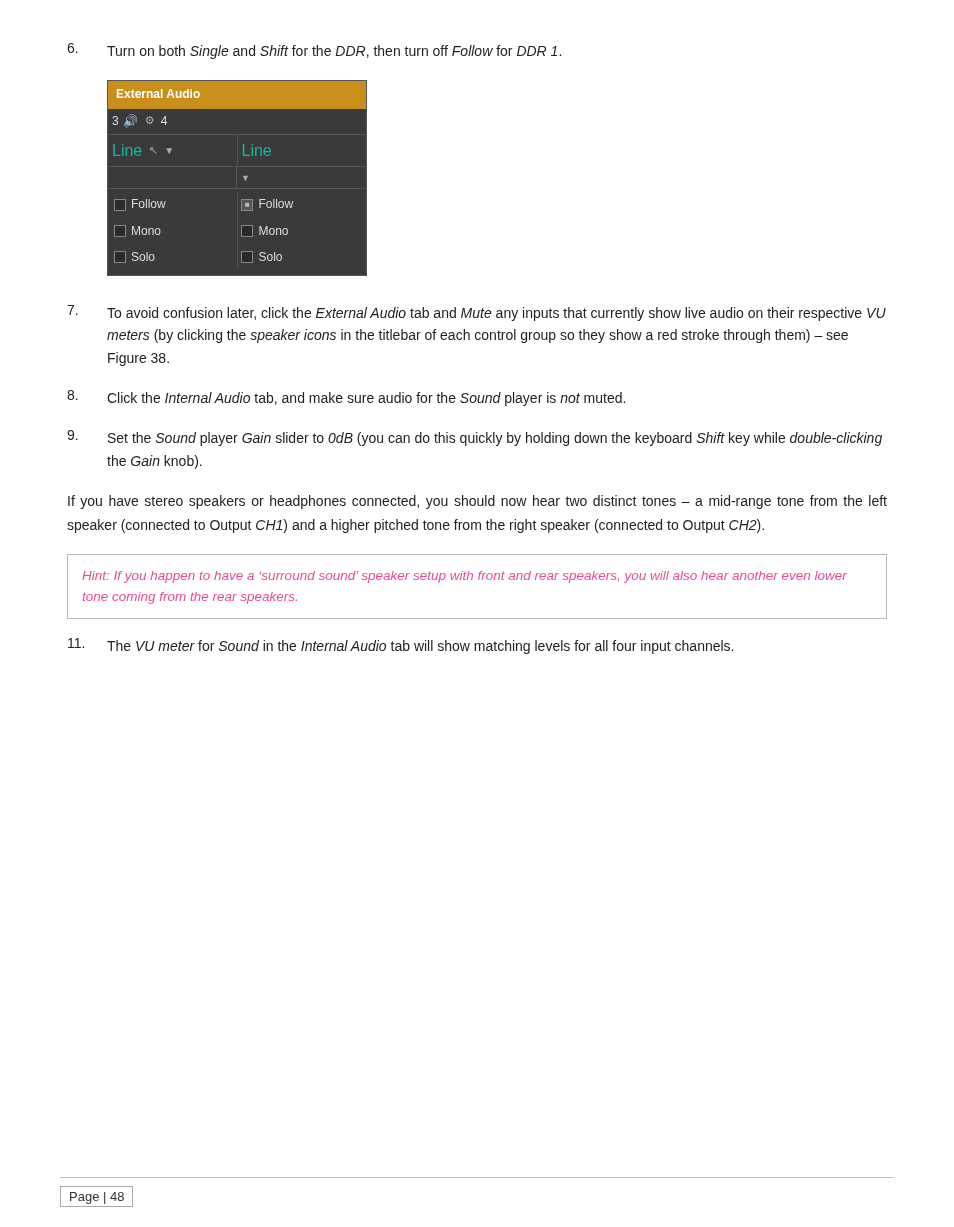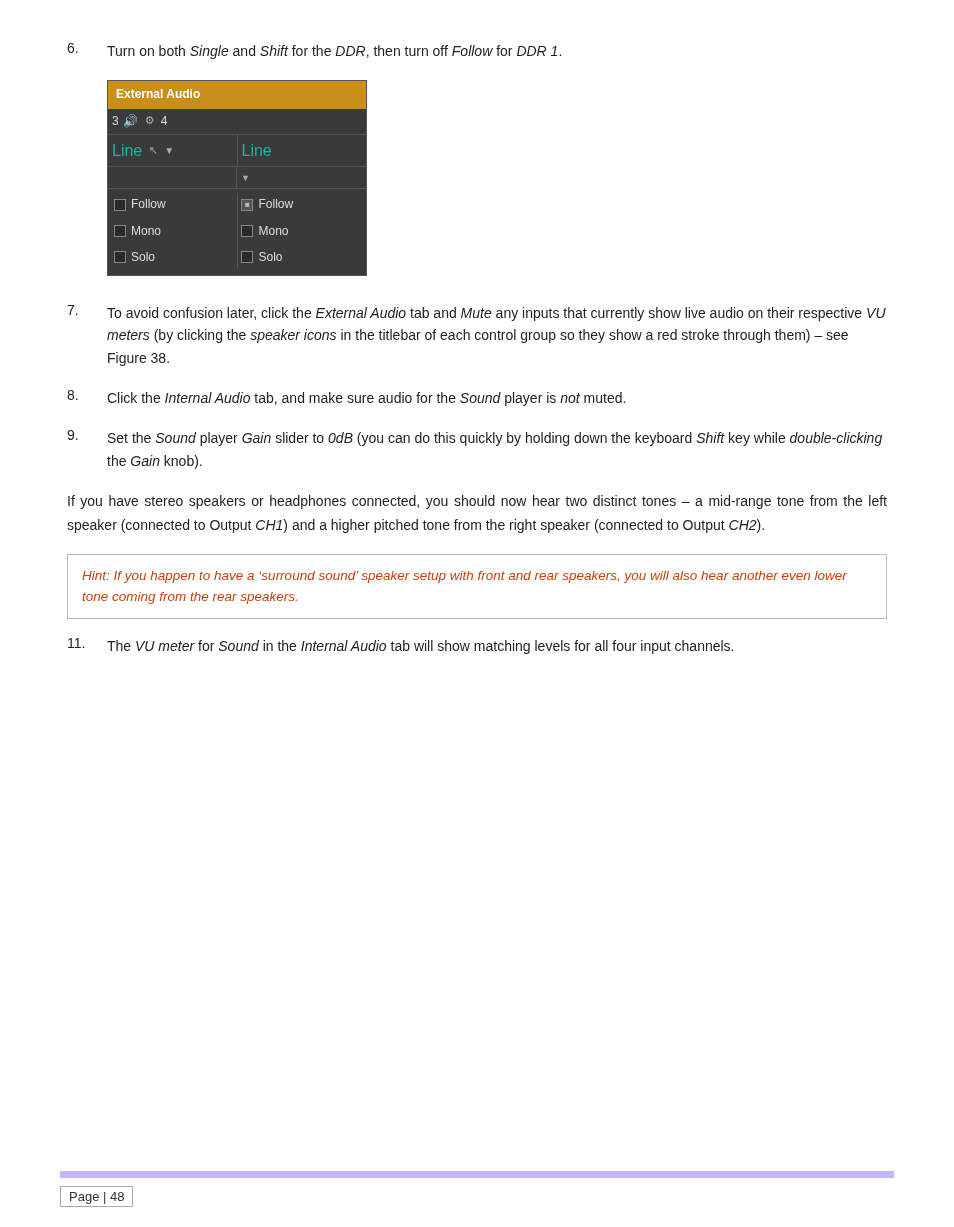--- a/index.html
+++ b/index.html
@@ -192,38 +192,38 @@
       margin: 0 4px;
     }
 
     
     .hint-box {
       border: 1px solid #bbb;
       padding: 10px 14px;
       margin: 16px 0;
       font-style: italic;
       font-size: 13.5px;
-      color: #c2410c;
+      color: #ec4899;
       line-height: 1.6;
     }
 
     
     .para {
       margin-bottom: 4px;
       line-height: 1.7;
       text-align: justify;
     }
 
     
     .page-footer {
       position: absolute;
       bottom: 20px;
       left: 60px;
       right: 60px;
-      border-top: 7px solid #c4b5fd;
+      border-top: 1px solid #c4b5fd;
       padding-top: 8px;
     }
 
     .page-number-box {
       display: inline-block;
       border: 1px solid #aaa;
       padding: 2px 8px;
       font-size: 13px;
       color: #333;
     }

